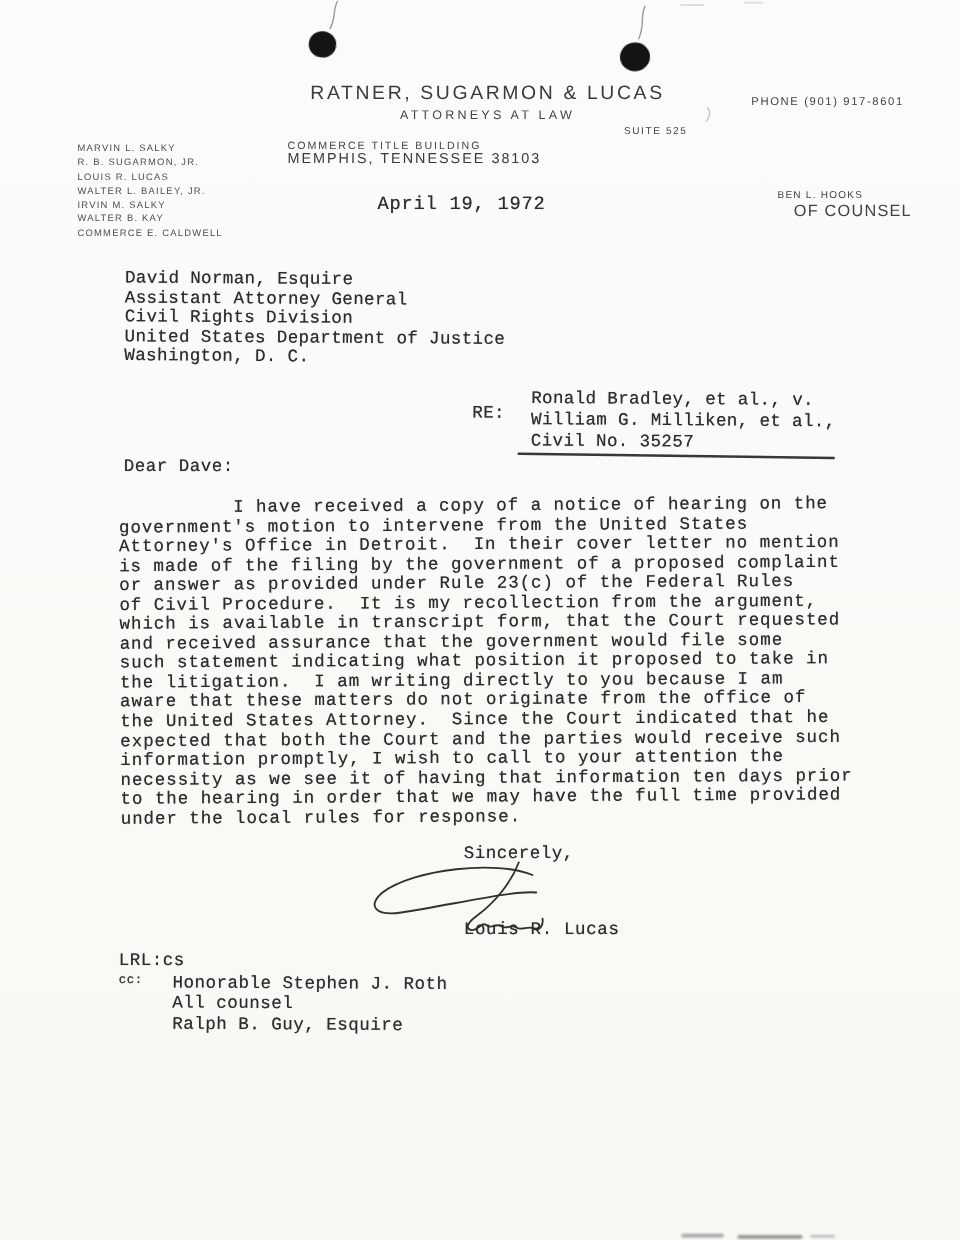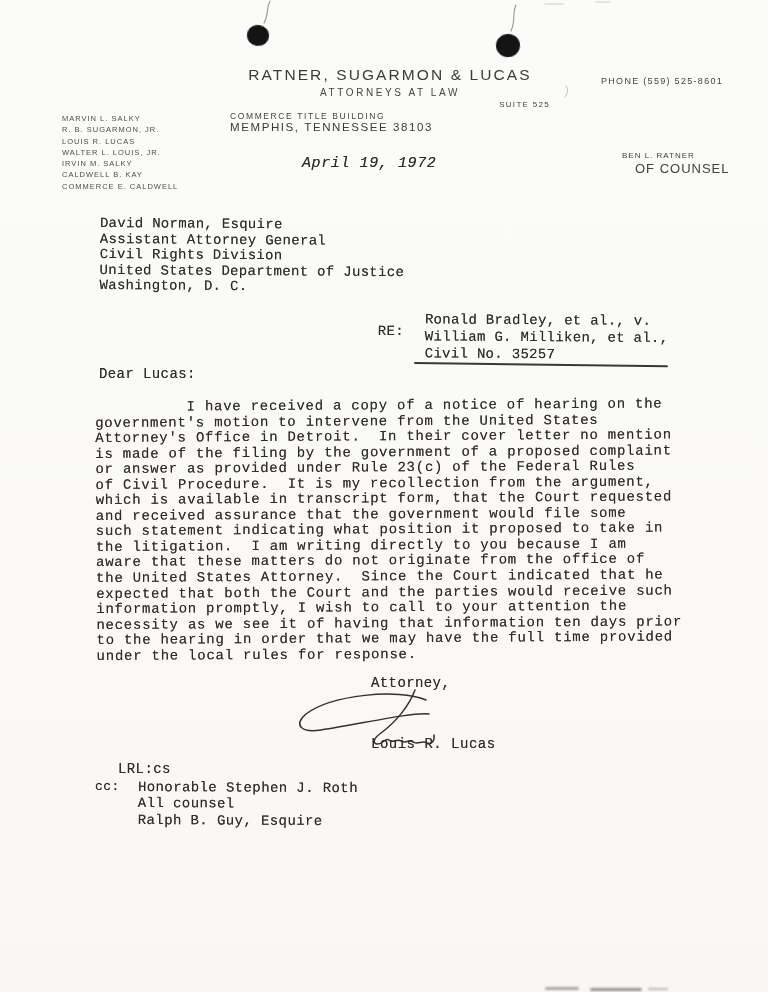--- a/index.html
+++ b/index.html
@@ -24,37 +24,37 @@
         font-size:8.5px;letter-spacing:1.6px;}
   .cityline{position:absolute;left:230px;top:121px;width:320px;text-align:left;
         font-size:11.5px;letter-spacing:1.6px;color:#3d3a36;}
   .phone{position:absolute;left:601px;top:76px;font-size:9px;letter-spacing:1.3px;}
   .attys{position:absolute;left:62px;top:113px;font-size:7.5px;letter-spacing:1px;
         line-height:11.3px;color:#504c47;}
   .counsel-name{position:absolute;left:622px;top:151px;font-size:8px;letter-spacing:1px;color:#45423d;}
   .counsel-title{position:absolute;left:635px;top:161px;font-size:13px;letter-spacing:1px;color:#45423d;}
   
   .typed{text-shadow:0 0 0.6px rgba(46,44,42,0.65);}
-  .dateline{position:absolute;left:302px;top:155px;font-size:15px;letter-spacing:0.6px;font-style:italic;}
+  .dateline{position:absolute;left:302px;top:155px;font-size:15px;letter-spacing:0.6px;}
   .recipient{position:absolute;left:100px;top:216px;font-size:14px;line-height:15.6px;
         letter-spacing:0.3px;transform:rotate(0.4deg);transform-origin:left top;}
   .re-block{position:absolute;left:378px;top:311px;font-size:14px;line-height:17px;
         letter-spacing:0.3px;transform:rotate(0.4deg);transform-origin:left top;}
   .re-label{position:absolute;left:0;top:12px;}
   .re-lines{margin-left:47px;}
   .re-underline{position:absolute;left:414px;top:362px;width:254px;height:2px;
         background:#3a3836;transform:rotate(0.75deg);transform-origin:left center;border-radius:1px;}
   .salutation{position:absolute;left:99px;top:366px;font-size:14px;letter-spacing:0.4px;}
   .body-block{position:absolute;left:95px;top:400px;width:605px;font-size:14px;
         line-height:15.55px;letter-spacing:0.75px;transform:rotate(-0.35deg);transform-origin:left top;}
   .lines > div{white-space:pre;}
   .closing{position:absolute;left:371px;top:675px;font-size:14px;letter-spacing:0.4px;}
   .signer{position:absolute;left:371px;top:736px;font-size:14px;letter-spacing:0.5px;}
-  .footerref{position:absolute;left:95px;top:761px;font-size:14px;letter-spacing:0.4px;margin-left:23px;}
-  .cc-label{position:absolute;left:95px;top:779px;font-size:13px;letter-spacing:0.4px;}
+  .footerref{position:absolute;left:95px;top:761px;font-size:14px;letter-spacing:0.4px;}
+  .cc-label{position:absolute;left:95px;top:779px;font-size:10px;letter-spacing:0.4px;}
   .cc-lines{position:absolute;left:138px;top:779px;font-size:14px;line-height:16.4px;
         letter-spacing:0.4px;transform:rotate(0.3deg);transform-origin:left top;}
   
   .punch{position:absolute;background:#141414;border-radius:50%;filter:blur(0.35px);}
   .punch.left{left:247px;top:25px;width:22px;height:21px;transform:rotate(8deg);}
   .punch.right{left:496px;top:34px;width:24px;height:23px;transform:rotate(-6deg);}
   .artifact-svg{position:absolute;left:0;top:0;pointer-events:none;}
   .smudge{position:absolute;background:rgba(90,88,84,0.5);filter:blur(0.8px);border-radius:2px;}
   .sm1{left:545px;top:987px;width:34px;height:3px;}
   .sm2{left:590px;top:988px;width:52px;height:3px;background:rgba(70,68,64,0.55);}
@@ -73,31 +73,31 @@
     <path d="M516,5 C512,13 516,20 511,31" fill="none" stroke="#9a9792" stroke-width="1.1" stroke-linecap="round"></path>
     <path d="M566,86 q4 5 -1 11" fill="none" stroke="#c4c1bb" stroke-width="1" stroke-linecap="round"></path>
     <path d="M545,4 h18 M596,2 h14" fill="none" stroke="#dedbd5" stroke-width="1.4" stroke-linecap="round"></path>
   </svg>
 
   <div class="lh firm">RATNER, SUGARMON &amp; LUCAS</div>
   <div class="lh tagline">ATTORNEYS AT LAW</div>
   <div class="lh suite">SUITE 525</div>
   <div class="lh building">COMMERCE TITLE BUILDING</div>
   <div class="lh cityline">MEMPHIS, TENNESSEE 38103</div>
-  <div class="lh phone">PHONE (559) 525-8601</div>
+  <div class="lh phone">PHONE (901) 917-8601</div>
   <div class="lh attys lines">
       <div>MARVIN L. SALKY</div>
       <div>R. B. SUGARMON, JR.</div>
       <div>LOUIS R. LUCAS</div>
-      <div>WALTER L. LOUIS, JR.</div>
+      <div>WALTER L. BAILEY, JR.</div>
       <div>IRVIN M. SALKY</div>
-      <div>CALDWELL B. KAY</div>
+      <div>WALTER B. KAY</div>
       <div>COMMERCE E. CALDWELL</div>
     </div>
-  <div class="lh counsel-name">BEN L. RATNER</div>
+  <div class="lh counsel-name">BEN L. HOOKS</div>
   <div class="lh counsel-title">OF COUNSEL</div>
 
   <div class="typed dateline">April 19, 1972</div>
 
   <div class="typed recipient lines">
       <div>David Norman, Esquire</div>
       <div>Assistant Attorney General</div>
       <div>Civil Rights Division</div>
       <div>United States Department of Justice</div>
       <div>Washington, D. C.</div>
@@ -106,21 +106,21 @@
   <div class="typed re-block">
     <span class="re-label">RE:</span>
     <div class="re-lines lines">
         <div>Ronald Bradley, et al., v.</div>
         <div>William G. Milliken, et al.,</div>
         <div>Civil No. 35257</div>
       </div>
   </div>
   <div class="re-underline"></div>
 
-  <div class="typed salutation">Dear Lucas:</div>
+  <div class="typed salutation">Dear Dave:</div>
 
   <div class="typed body-block lines">
       <div>          I have received a copy of a notice of hearing on the</div>
       <div>government's motion to intervene from the United States</div>
       <div>Attorney's Office in Detroit.  In their cover letter no mention</div>
       <div>is made of the filing by the government of a proposed complaint</div>
       <div>or answer as provided under Rule 23(c) of the Federal Rules</div>
       <div>of Civil Procedure.  It is my recollection from the argument,</div>
       <div>which is available in transcript form, that the Court requested</div>
       <div>and received assurance that the government would file some</div>
@@ -128,21 +128,21 @@
       <div>the litigation.  I am writing directly to you because I am</div>
       <div>aware that these matters do not originate from the office of</div>
       <div>the United States Attorney.  Since the Court indicated that he</div>
       <div>expected that both the Court and the parties would receive such</div>
       <div>information promptly, I wish to call to your attention the</div>
       <div>necessity as we see it of having that information ten days prior</div>
       <div>to the hearing in order that we may have the full time provided</div>
       <div>under the local rules for response.</div>
     </div>
 
-  <div class="typed closing">Attorney,</div>
+  <div class="typed closing">Sincerely,</div>
 
   <svg class="sig-svg" width="175" height="66" viewBox="0 0 175 66">
     <path d="M133,13 C105,1 38,8 13,27 C0,38 8,46 28,43 C68,37 118,25 136,27" fill="none" stroke="#33312e" stroke-width="1.5" stroke-linecap="round"></path>
     <path d="M122,3 C116,19 103,35 88,46 C81,51 79,56 84,57 C90,58 92,50 96,53
              C100,57 104,51 108,54 C112,57 116,52 120,55 C124,58 130,53 134,56
              C138,58 142,54 141,48" fill="none" stroke="#33312e" stroke-width="1.5" stroke-linecap="round"></path>
   </svg>
 
   <div class="typed signer">Louis R. Lucas</div>
 

